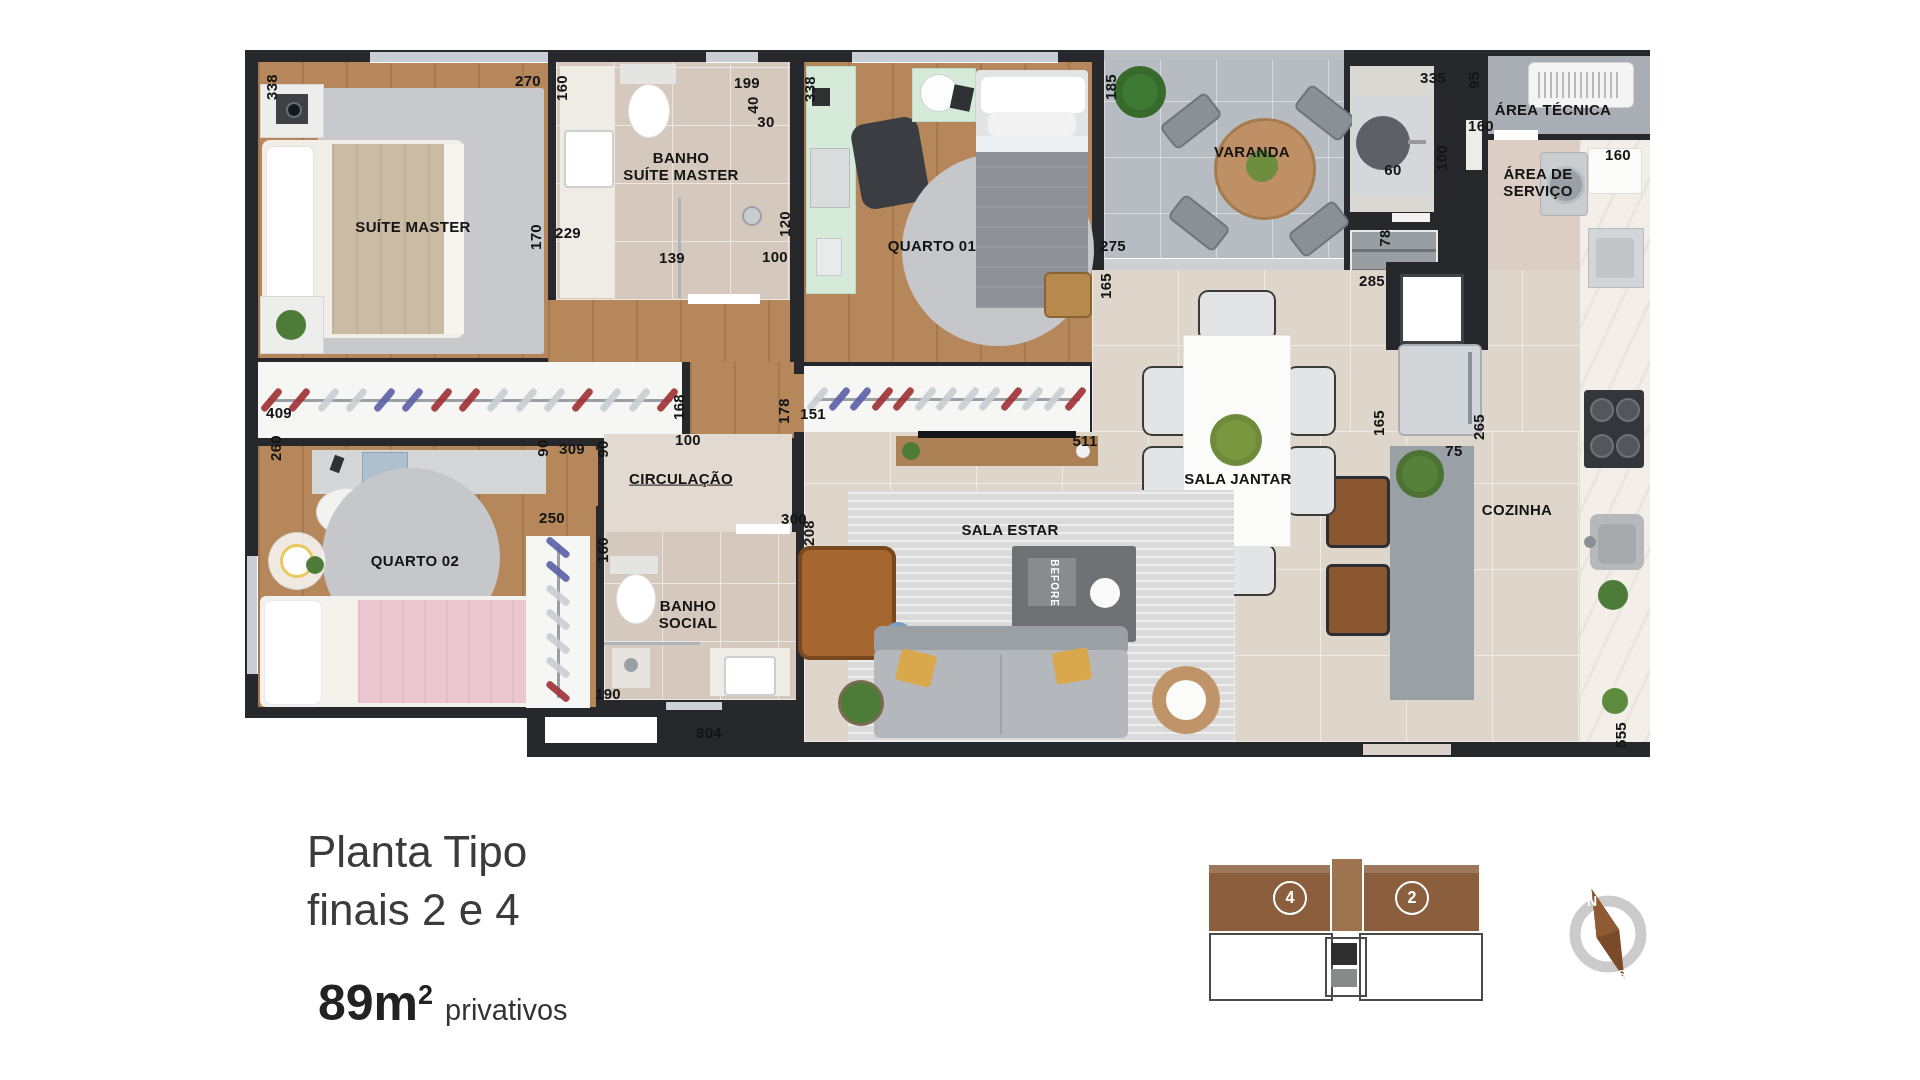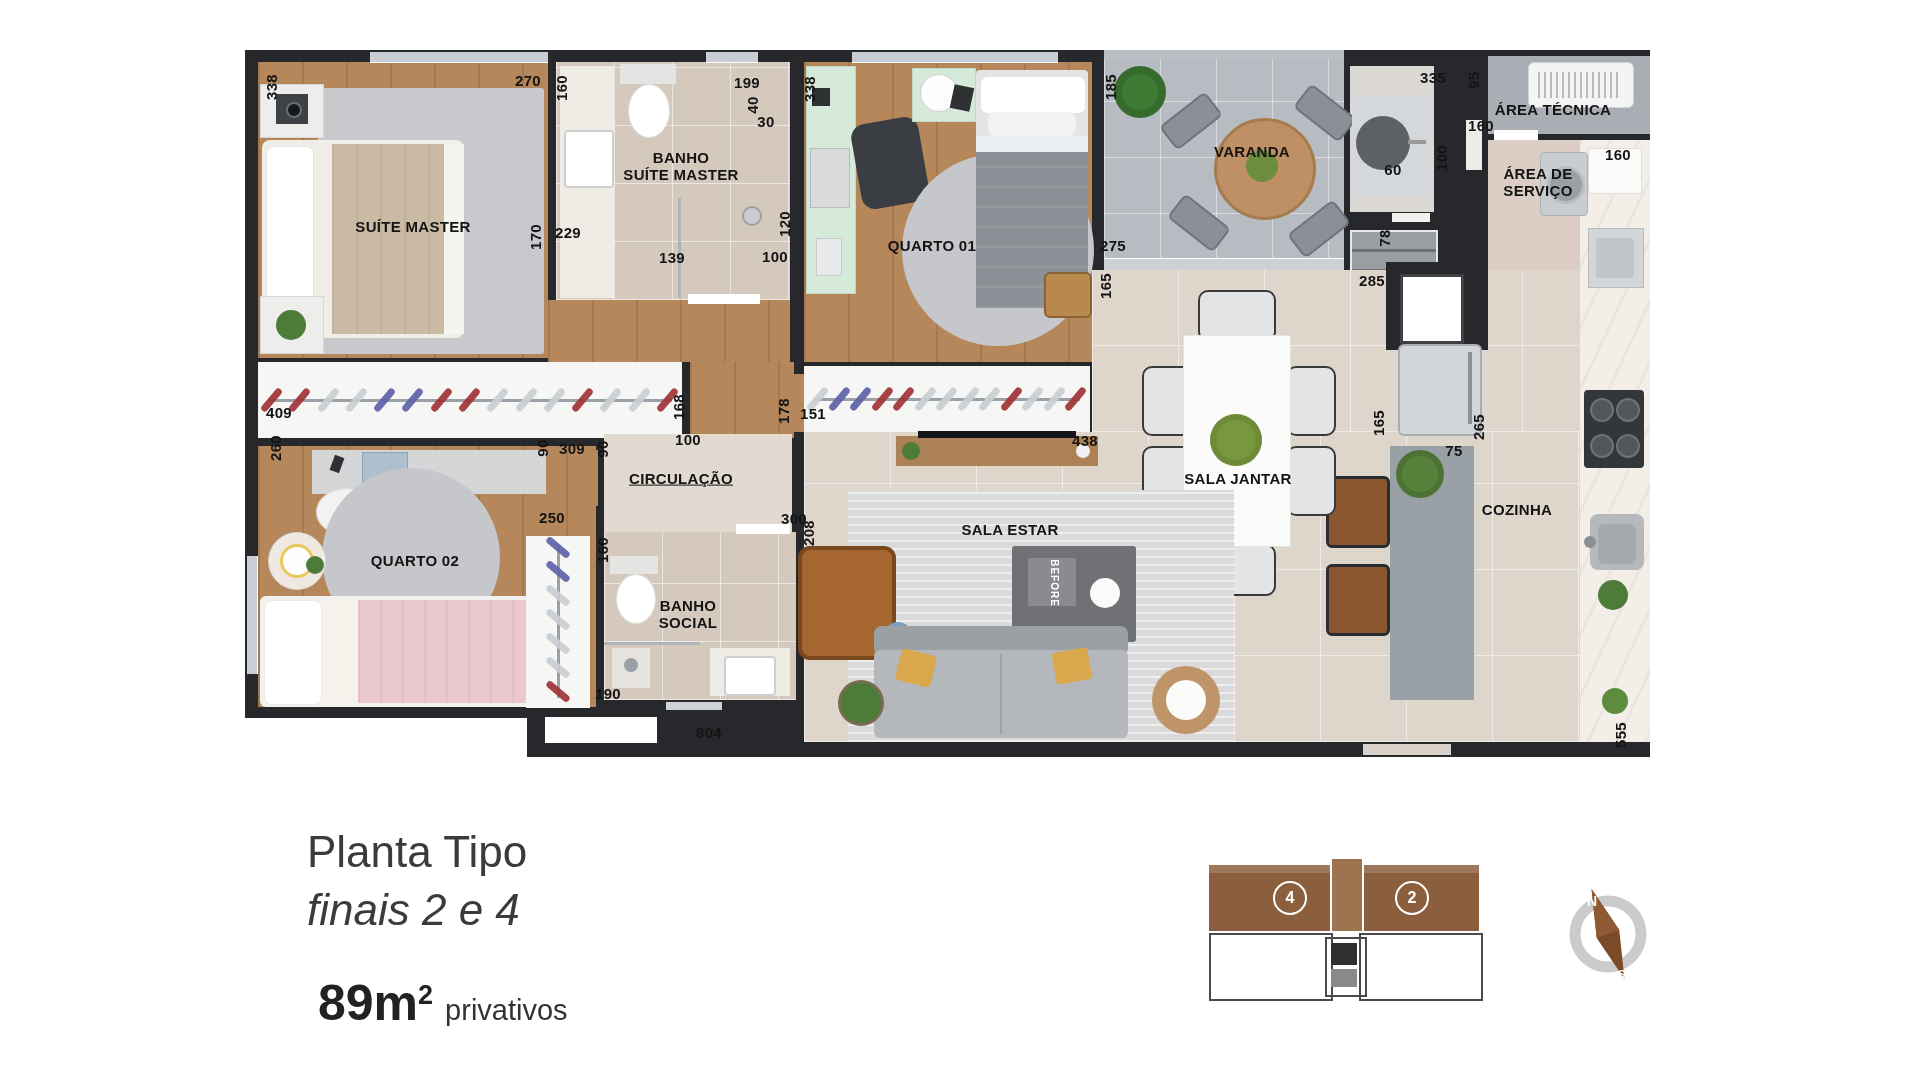--- a/index.html
+++ b/index.html
@@ -261,21 +261,21 @@
       <span class="lbl" style="left: 672px; top: 258px;">139</span>
       <span class="lbl" style="left: 775px; top: 257px;">100</span>
       <span class="lbl" style="left: 1113px; top: 246px;">275</span>
       <span class="lbl v" style="left: 1106px; top: 286px;">165</span>
       <span class="lbl v" style="left: 1385px; top: 238px;">78</span>
       <span class="lbl" style="left: 1372px; top: 281px;">285</span>
       <span class="lbl" style="left: 279px; top: 413px;">409</span>
       <span class="lbl v" style="left: 679px; top: 407px;">168</span>
       <span class="lbl v" style="left: 784px; top: 411px;">178</span>
       <span class="lbl" style="left: 813px; top: 414px;">151</span>
-      <span class="lbl" style="left: 1085px; top: 441px;">438</span>
+      <span class="lbl" style="left: 1085px; top: 441px;">511</span>
       <span class="lbl v" style="left: 276px; top: 448px;">260</span>
       <span class="lbl v" style="left: 543px; top: 448px;">90</span>
       <span class="lbl" style="left: 572px; top: 449px;">309</span>
       <span class="lbl v" style="left: 603px; top: 449px;">90</span>
       <span class="lbl" style="left: 688px; top: 440px;">100</span>
       <span class="lbl" style="left: 552px; top: 518px;">250</span>
       <span class="lbl" style="left: 794px; top: 519px;">300</span>
       <span class="lbl v" style="left: 809px; top: 533px;">208</span>
       <span class="lbl v" style="left: 603px; top: 550px;">160</span>
       <span class="lbl v" style="left: 1379px; top: 423px;">165</span>
@@ -295,21 +295,21 @@
       <span class="lbl" style="left: 681px; top: 479px; text-decoration: underline;">CIRCULAÇÃO</span>
       <span class="lbl" style="left: 688px; top: 615px;">BANHO
 SOCIAL</span>
       <span class="lbl" style="left: 415px; top: 561px;">QUARTO 02</span>
       <span class="lbl" style="left: 1010px; top: 530px;">SALA ESTAR</span>
       <span class="lbl" style="left: 1238px; top: 479px;">SALA JANTAR</span>
       <span class="lbl" style="left: 1517px; top: 510px;">COZINHA</span>
     </div>
 
   <div class="cap-line" style="left:307px;top:826px;">Planta Tipo</div>
-  <div class="cap-line" style="left:307px;top:884px;font-style:italic;">finais 2 e 4</div>
+  <div class="cap-line" style="left:307px;top:884px;">finais 2 e 4</div>
   <div class="cap-area" style="left:318px;top:978px;">
     <span class="num">89m</span>
       <sup>2</sup>
     <span class="suf">privativos</span>
   </div>
 
   <div class="abs" style="left:1203px;top:857px;width:283px;height:152px;">
     <div class="abs" style="left:6px;top:8px;width:270px;height:66px;background:#8b5f3e;box-shadow:inset 0 8px 0 rgba(255,255,255,.16);"></div>
     <div class="abs" style="left:127px;top:2px;width:30px;height:72px;background:#9d7350;border-left:2px solid #fff;border-right:2px solid #fff;"></div>
     <div class="kp-circle" style="left:70px;top:24px;">4</div>

